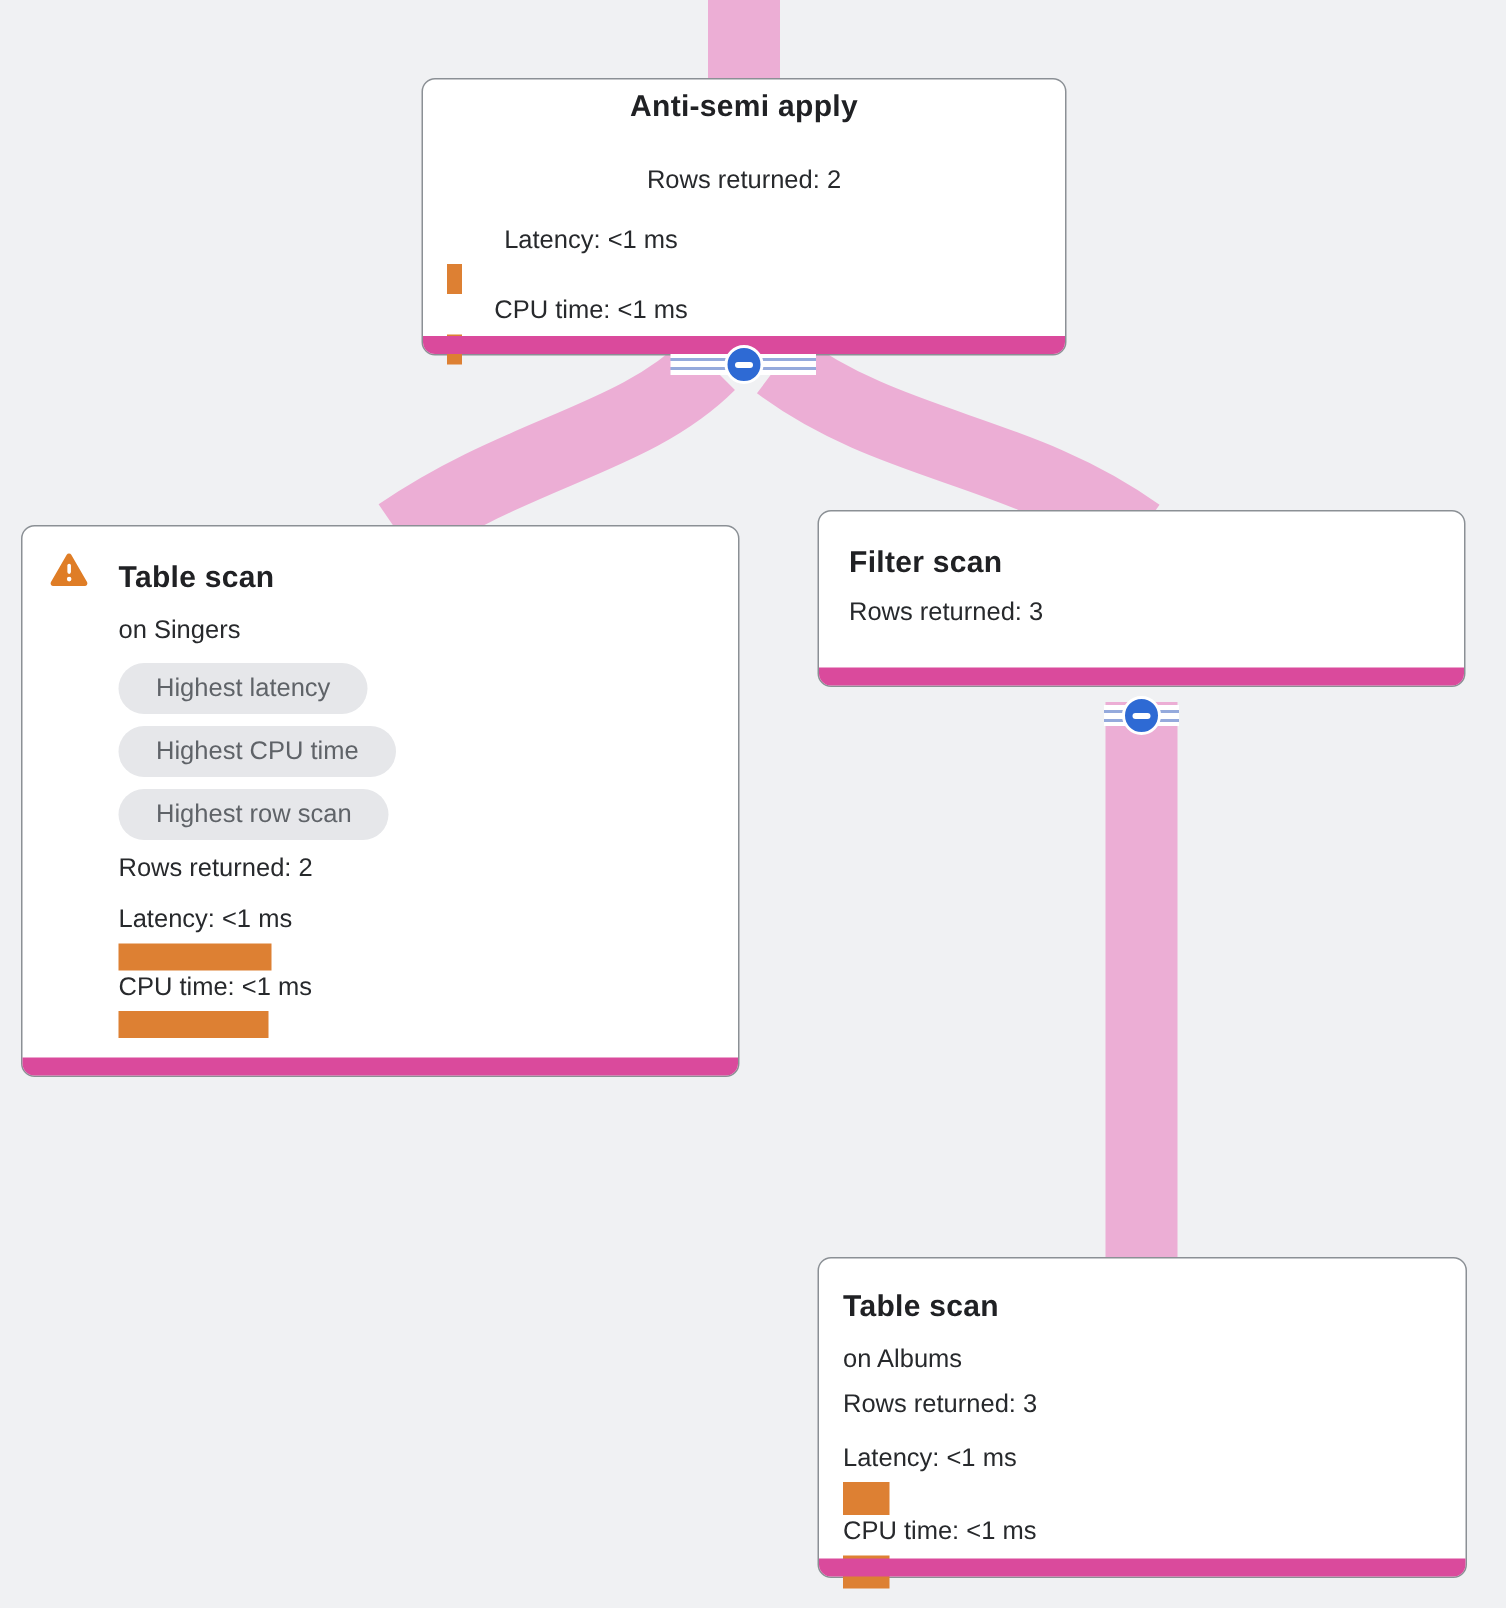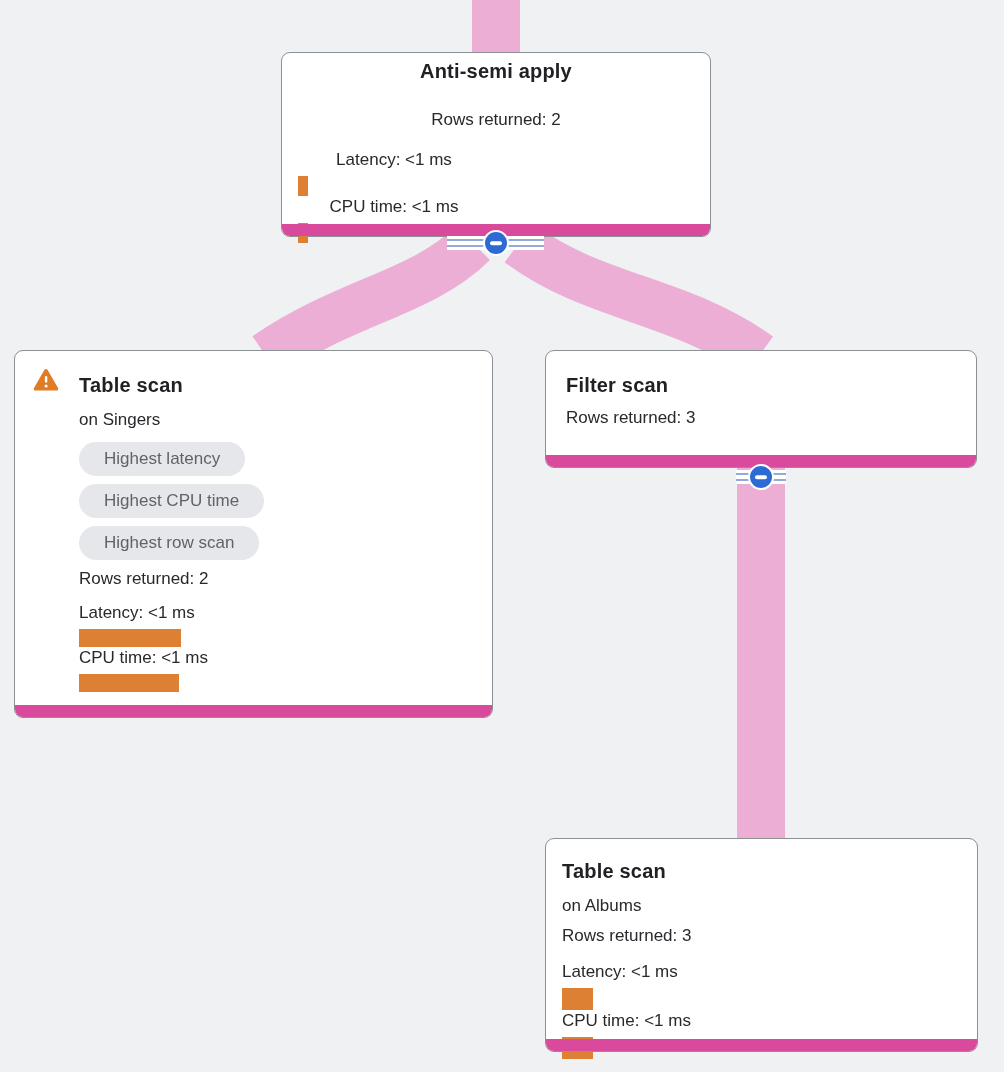--- a/index.html
+++ b/index.html
@@ -113,21 +113,21 @@
         </div>
         <div class="metric">
           <div class="metric-label">CPU time: &lt;1 ms</div>
           <div class="metric-bar" style="width:100px;height:18px"></div>
         </div>
       </div>
     </div>
     <div class="accent"></div>
   </div>
 
-  <div class="node" style="left:545px;top:350px;width:432px;height:118px;">
+  <div class="node" style="left:545px;top:340px;width:432px;height:118px;">
     <div style="padding:20px 20px 0 20px;">
       <div class="title">Filter scan</div>
       <div class="line" style="margin-top:8px;">Rows returned: 3</div>
     </div>
     <div class="accent"></div>
   </div>
 
   <div class="collapse" style="left:736px;top:470px;width:50px;">
     <div class="collapse-circle">
         <div class="minus"></div>

